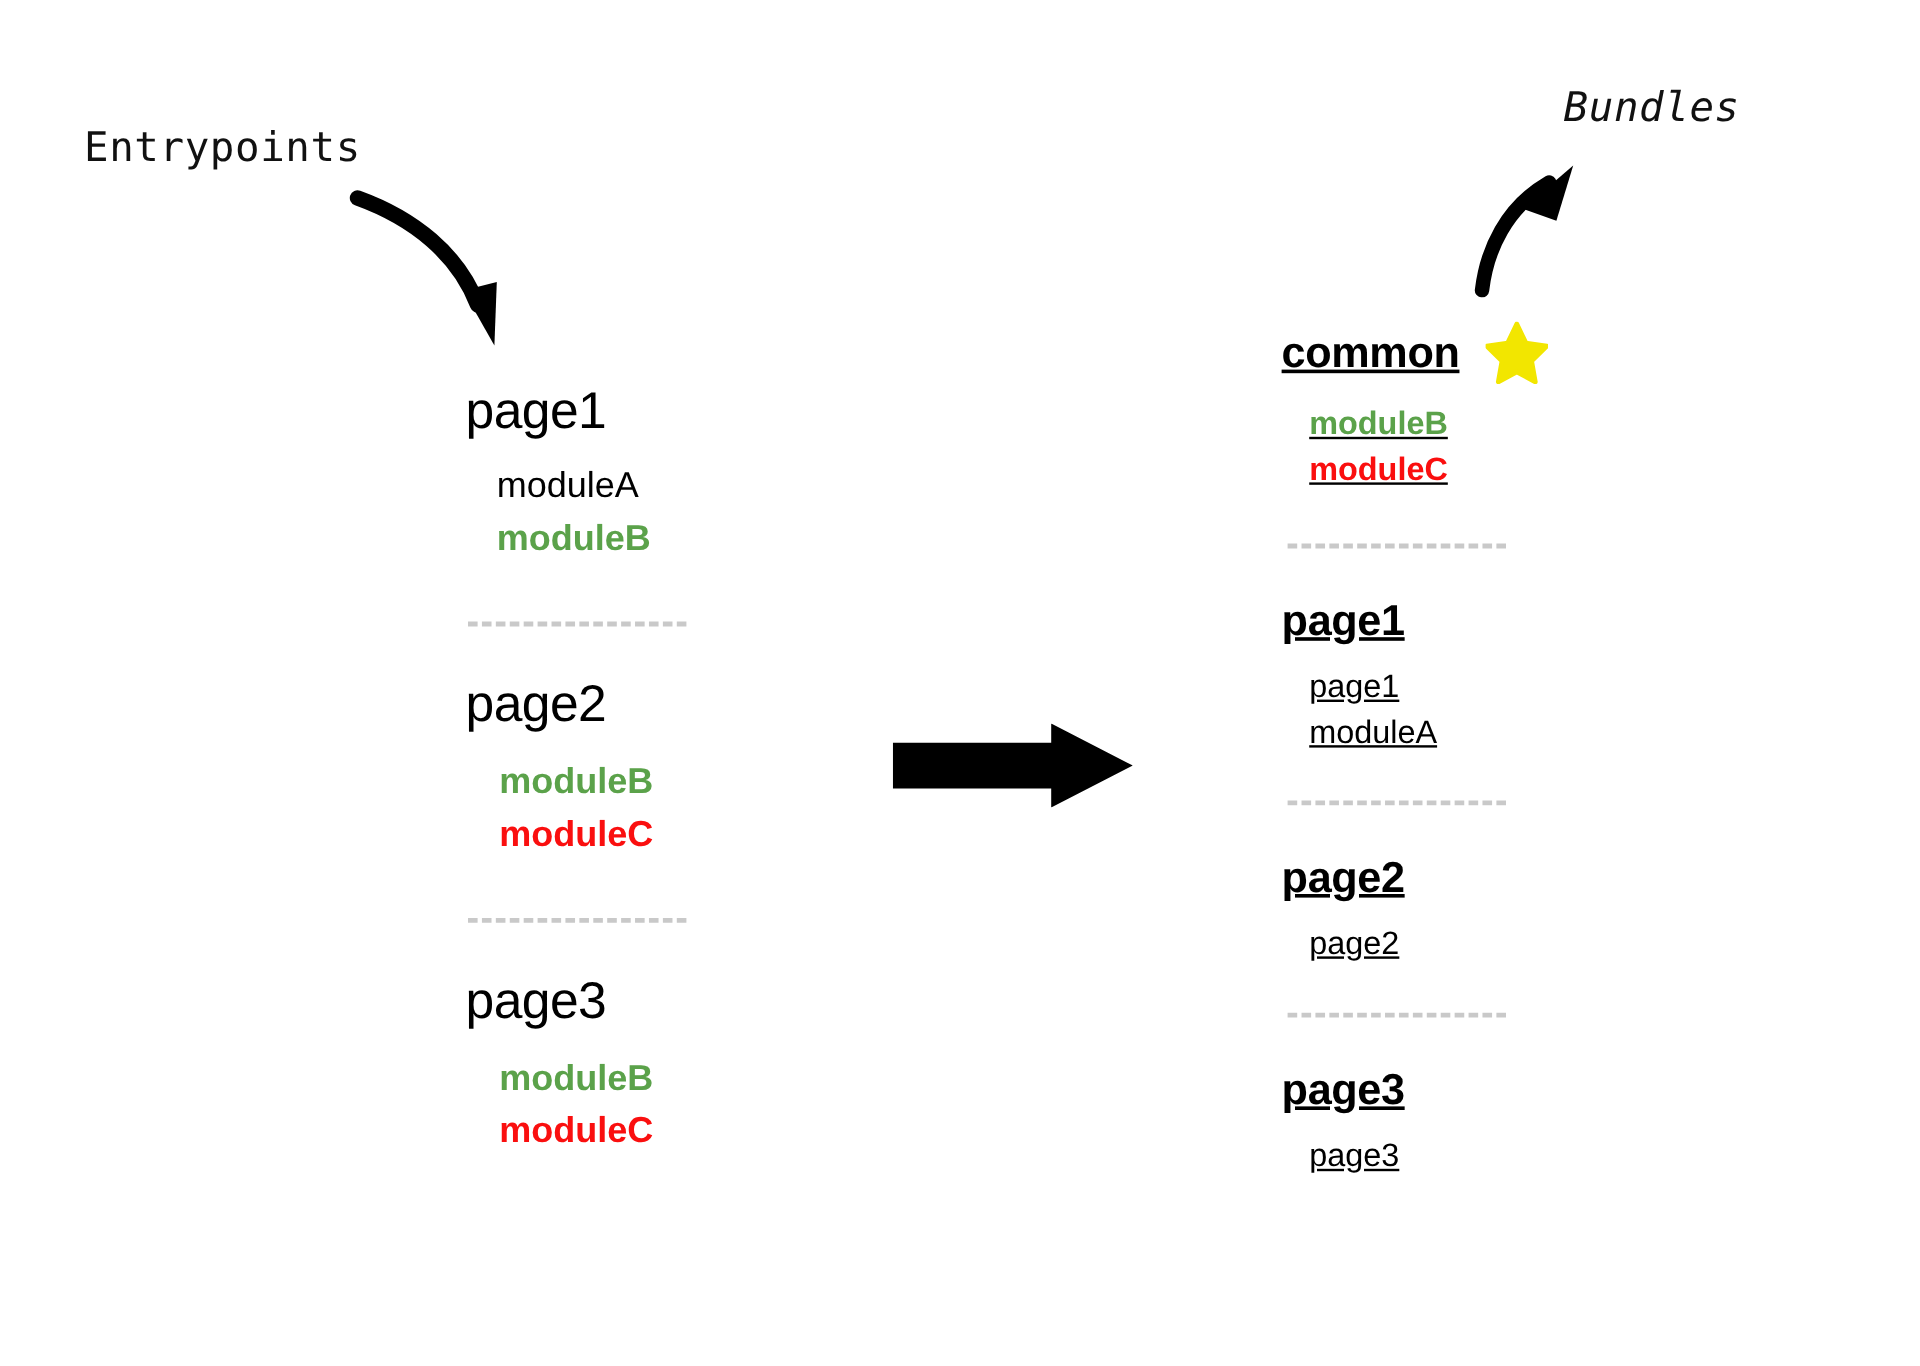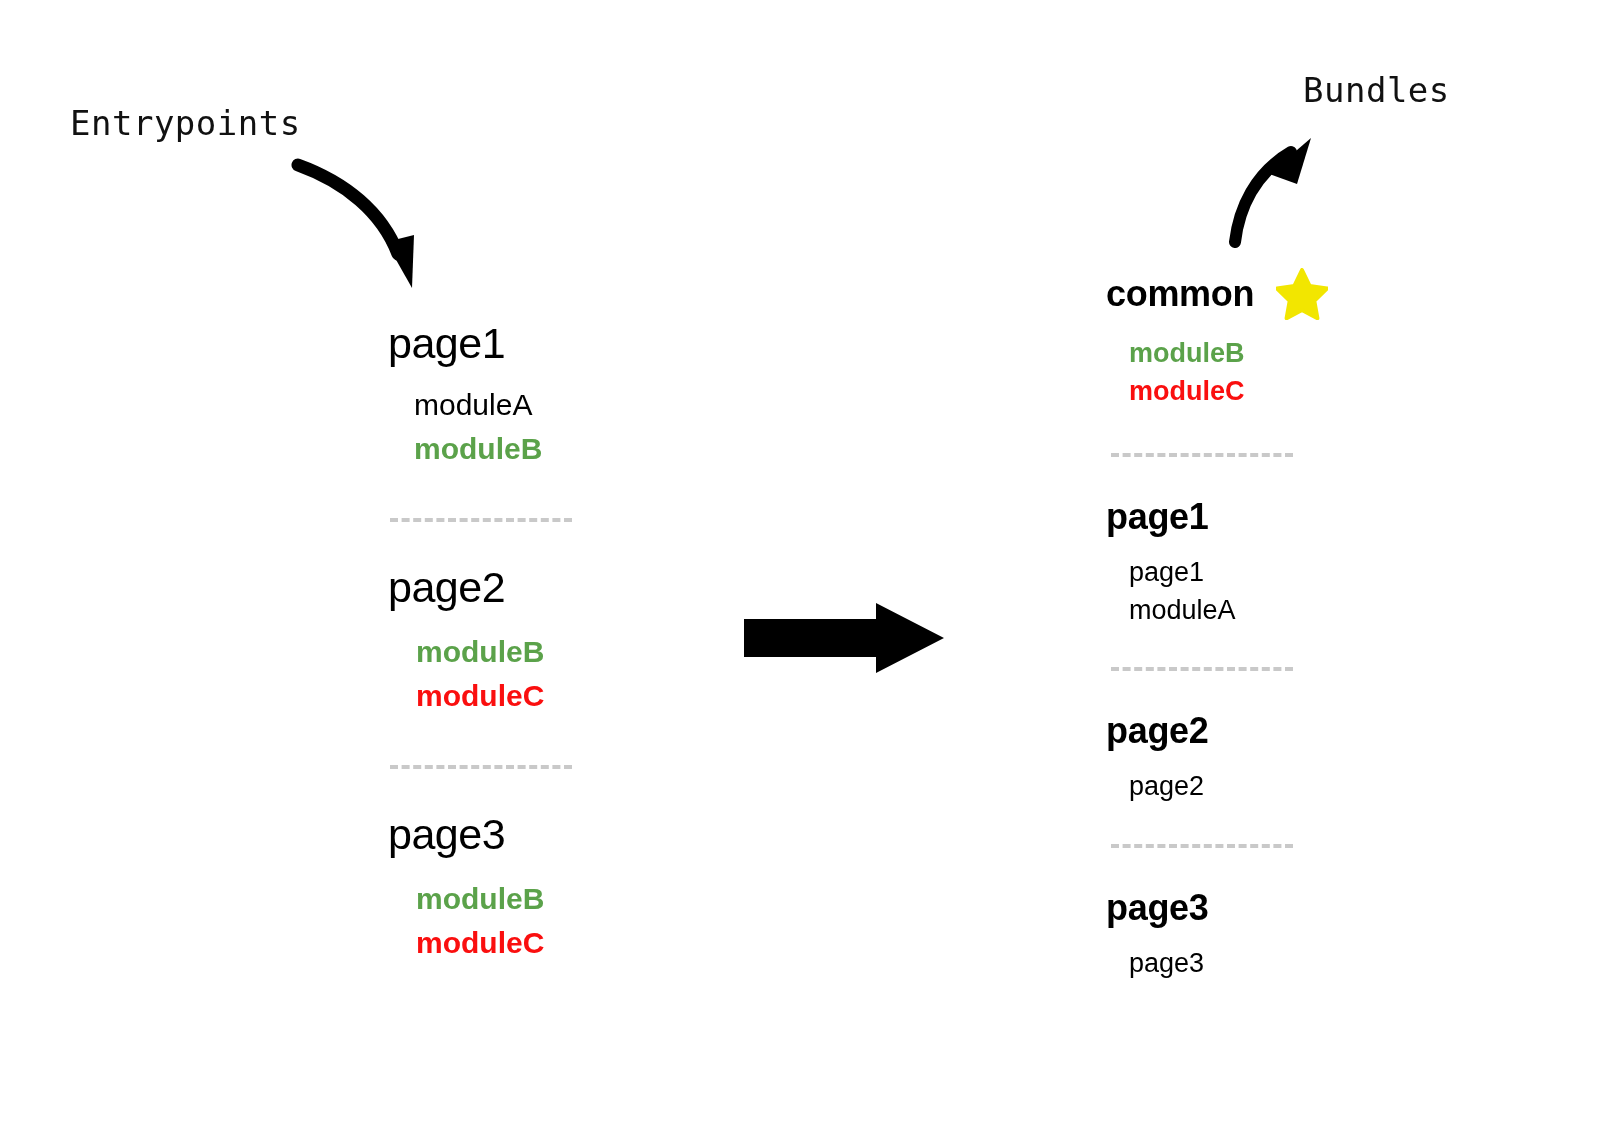--- a/index.html
+++ b/index.html
@@ -25,21 +25,21 @@
   .mono-label {
     position: absolute;
     font-family: "DejaVu Sans Mono", "Liberation Mono", monospace;
     font-size: 34px;
     font-weight: 400;
     color: #111111;
     letter-spacing: 0.5px;
     white-space: nowrap;
   }
   #entrypoints-label { left: 70px;  top: 103px; }
-  #bundles-label     { left: 1303px; top: 70px; }
+  #bundles-label     { left: 1303px; top: 70px; font-style: italic; }
 
   
   .curve-arrow {
     position: absolute;
     pointer-events: none;
   }
   #entry-arrow  { left: 290px; top: 150px;  width: 140px; height: 145px; }
   #bundle-arrow { left: 1225px; top: 128px; width: 100px; height: 120px; }
 
   
@@ -49,21 +49,21 @@
     top: 603px;
     width: 200px;
     height: 70px;
   }
 
   
   .column {
     position: absolute;
   }
   #entrypoints-column { left: 388px;  top: 322px; width: 300px; }
-  #bundles-column     { left: 1106px; top: 268px; width: 380px; }
+  #bundles-column     { left: 1068px; top: 268px; width: 380px; text-decoration: underline; }
 
   .group { position: relative; }
 
   
   .entry-heading {
     font-size: 43px;
     font-weight: 400;
     color: #000000;
     line-height: 1.0;
     letter-spacing: -0.5px;

